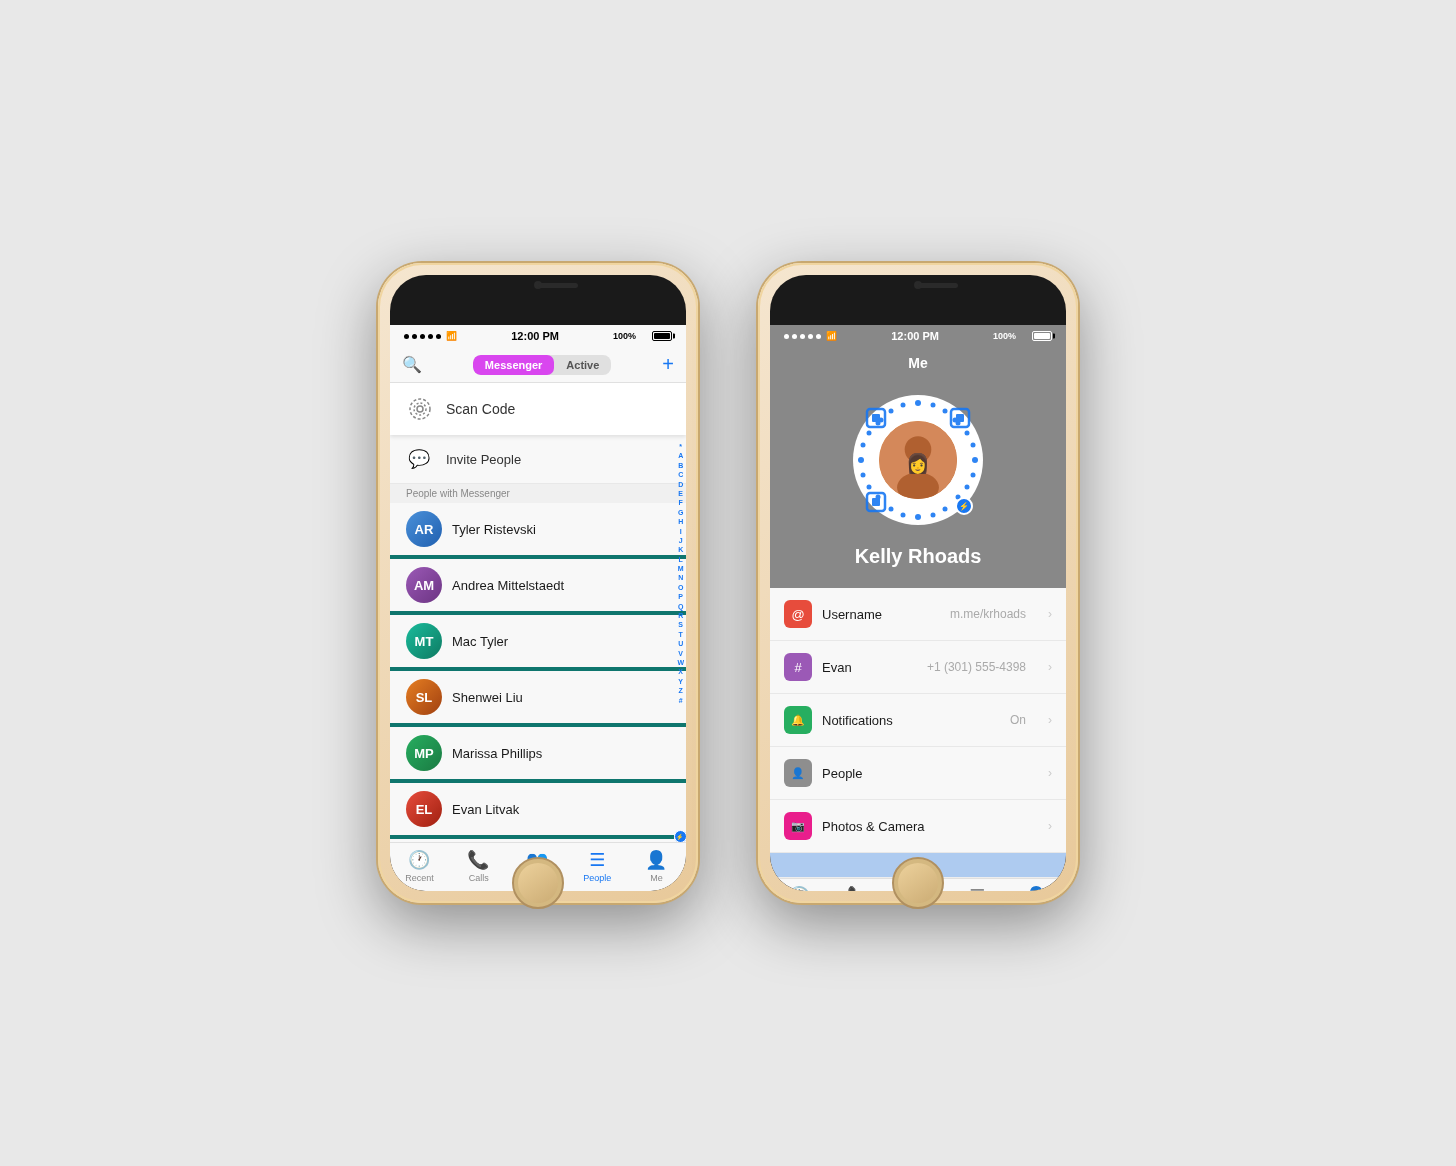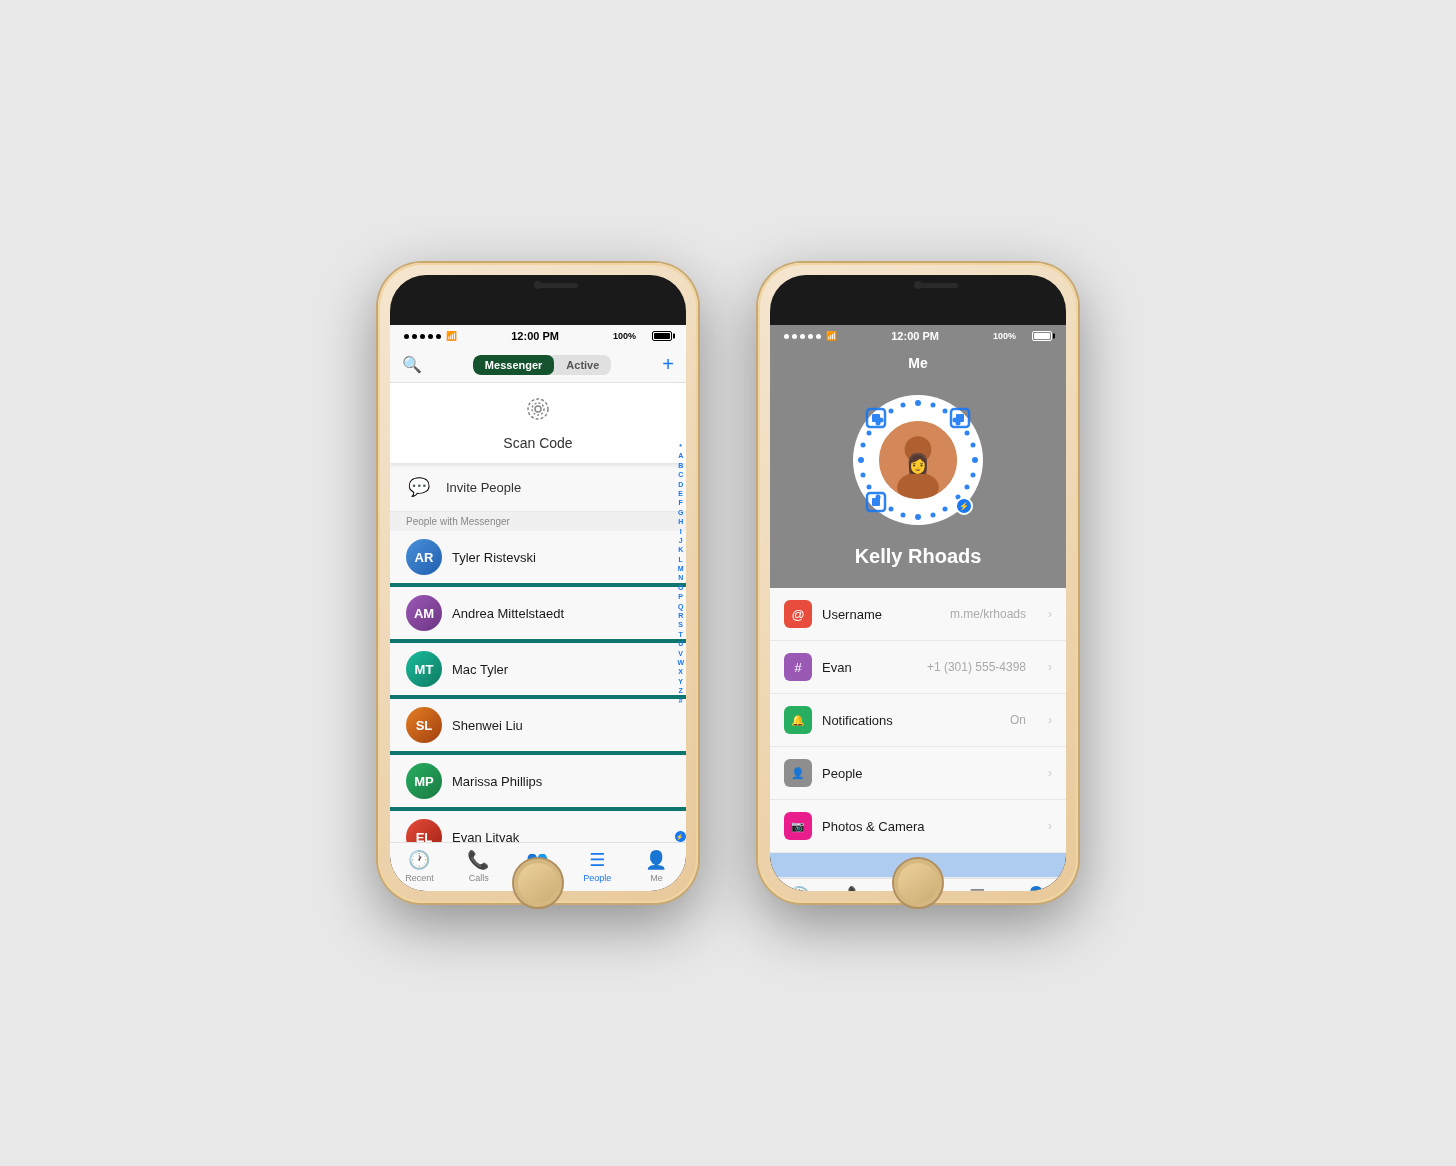--- a/index.html
+++ b/index.html
@@ -173,21 +173,21 @@
     .tab-btn {
       padding: 4px 12px;
       font-size: 11px;
       font-weight: 600;
       cursor: pointer;
       border: none;
       background: transparent;
       color: #555;
     }
     .tab-btn.active {
-      background: #14532d;
+      background: #d946ef;
       color: white;
       border-radius: 7px;
     }
     .add-btn {
       color: #1877f2;
       font-size: 20px;
       font-weight: 300;
       cursor: pointer;
     }
 
@@ -203,21 +203,20 @@
     .scan-code-row {
       background: white;
       display: flex;
       align-items: center;
       padding: 12px 16px;
       gap: 12px;
       cursor: pointer;
       box-shadow: 0 2px 4px rgba(0,0,0,0.1);
       position: relative;
       z-index: 2;
-      flex-direction: column;
     }
     .scan-icon {
       width: 28px;
       height: 28px;
       display: flex;
       align-items: center;
       justify-content: center;
       color: #888;
       font-size: 18px;
     }

